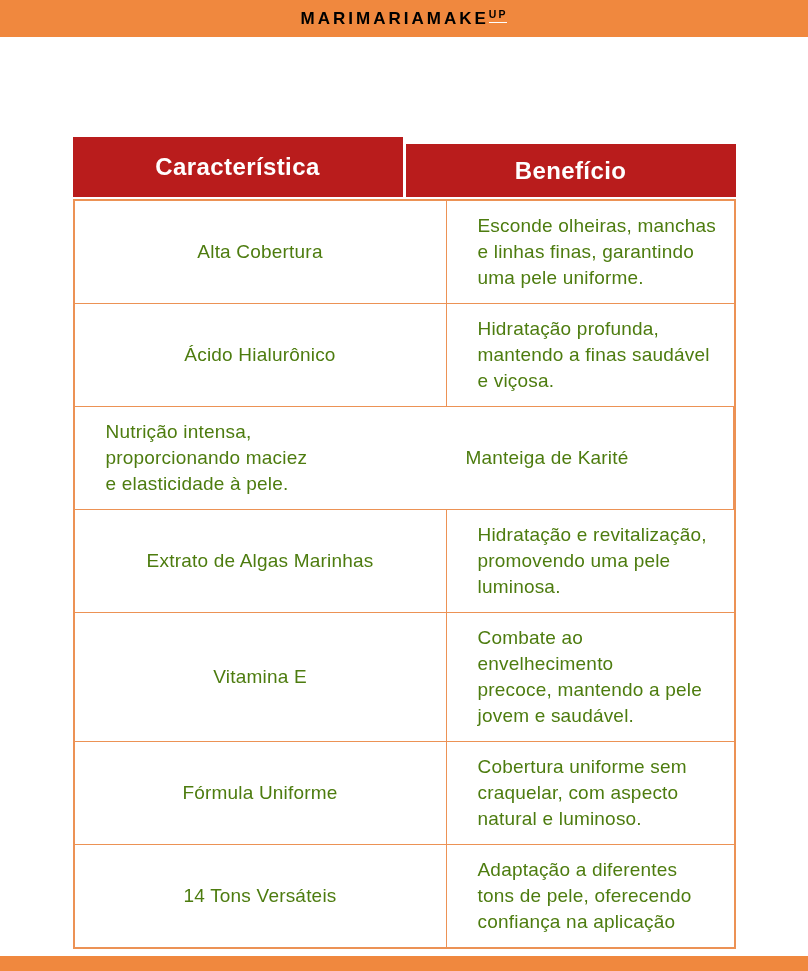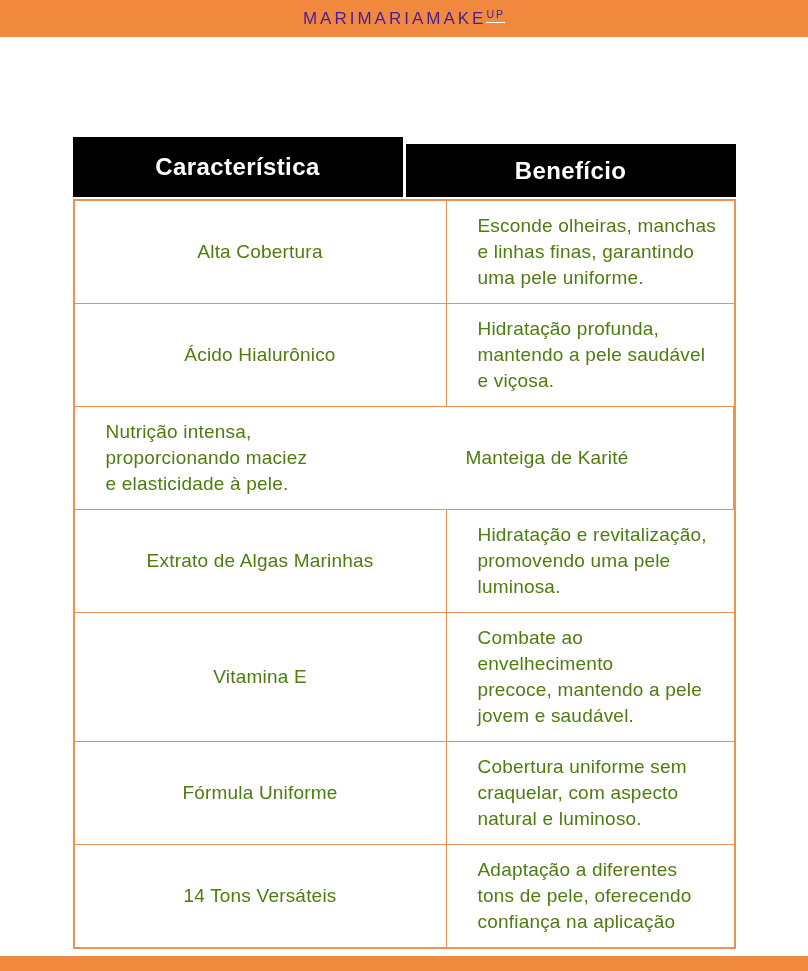--- a/index.html
+++ b/index.html
@@ -15,22 +15,22 @@
 
   
   .brand-bar {
     height: 37px;
     background: #F0883E;
     display: flex;
     align-items: center;
     justify-content: center;
   }
   .logo {
-    color: #4c1d95;
-    font-weight: normal;
+    color: #000000;
+    font-weight: bold;
     font-size: 17px;
     letter-spacing: 3px;
     line-height: 1;
     display: flex;
     align-items: flex-start;
   }
   .logo .logo-sup {
     font-size: 10.5px;
     letter-spacing: 2px;
     border-bottom: 1.5px solid #ffffff;
@@ -42,21 +42,21 @@
   .table-wrap {
     width: 663px;
     margin: 100px auto 0 auto;
   }
   .thead {
     display: flex;
     gap: 3px;
     height: 60px;
   }
   .th {
-    background: #000000;
+    background: #b91c1c;
     color: #ffffff;
     font-size: 24px;
     font-weight: bold;
     letter-spacing: 0.4px;
     display: flex;
     align-items: center;
     justify-content: center;
   }
   .th-feature { width: 330px; }
   .th-benefit { flex: 1; margin-top: 7px; }
@@ -120,21 +120,21 @@
   <div class="tbody" id="tbody">
       <div class="trow">
         <div class="cell cell-feature">Alta Cobertura</div>
         <div class="cell cell-benefit">Esconde olheiras, manchas
 e linhas finas, garantindo
 uma pele uniforme.</div>
       </div>
       <div class="trow">
         <div class="cell cell-feature">Ácido Hialurônico</div>
         <div class="cell cell-benefit">Hidratação profunda,
-mantendo a pele saudável
+mantendo a finas saudável
 e viçosa.</div>
       </div>
       <div class="trow">
         <div class="cell cell-benefit">Nutrição intensa,
 proporcionando maciez
 e elasticidade à pele.</div>
         <div class="cell cell-feature">Manteiga de Karité</div>
       </div>
       <div class="trow">
         <div class="cell cell-feature">Extrato de Algas Marinhas</div>

